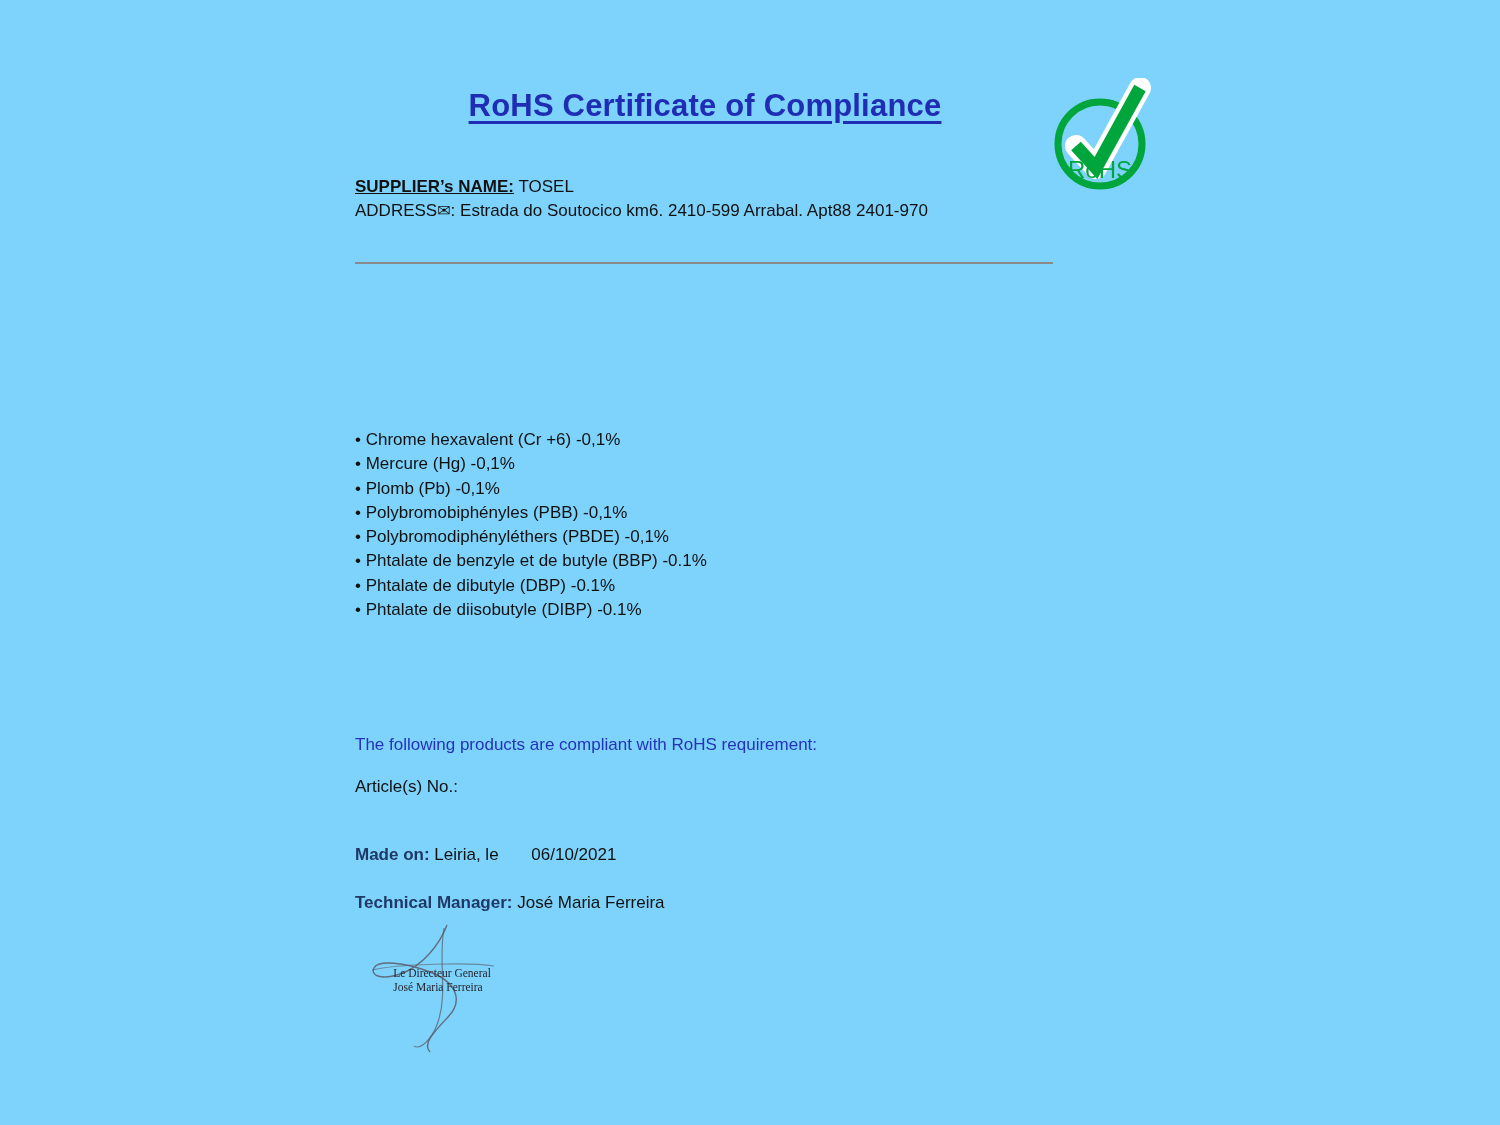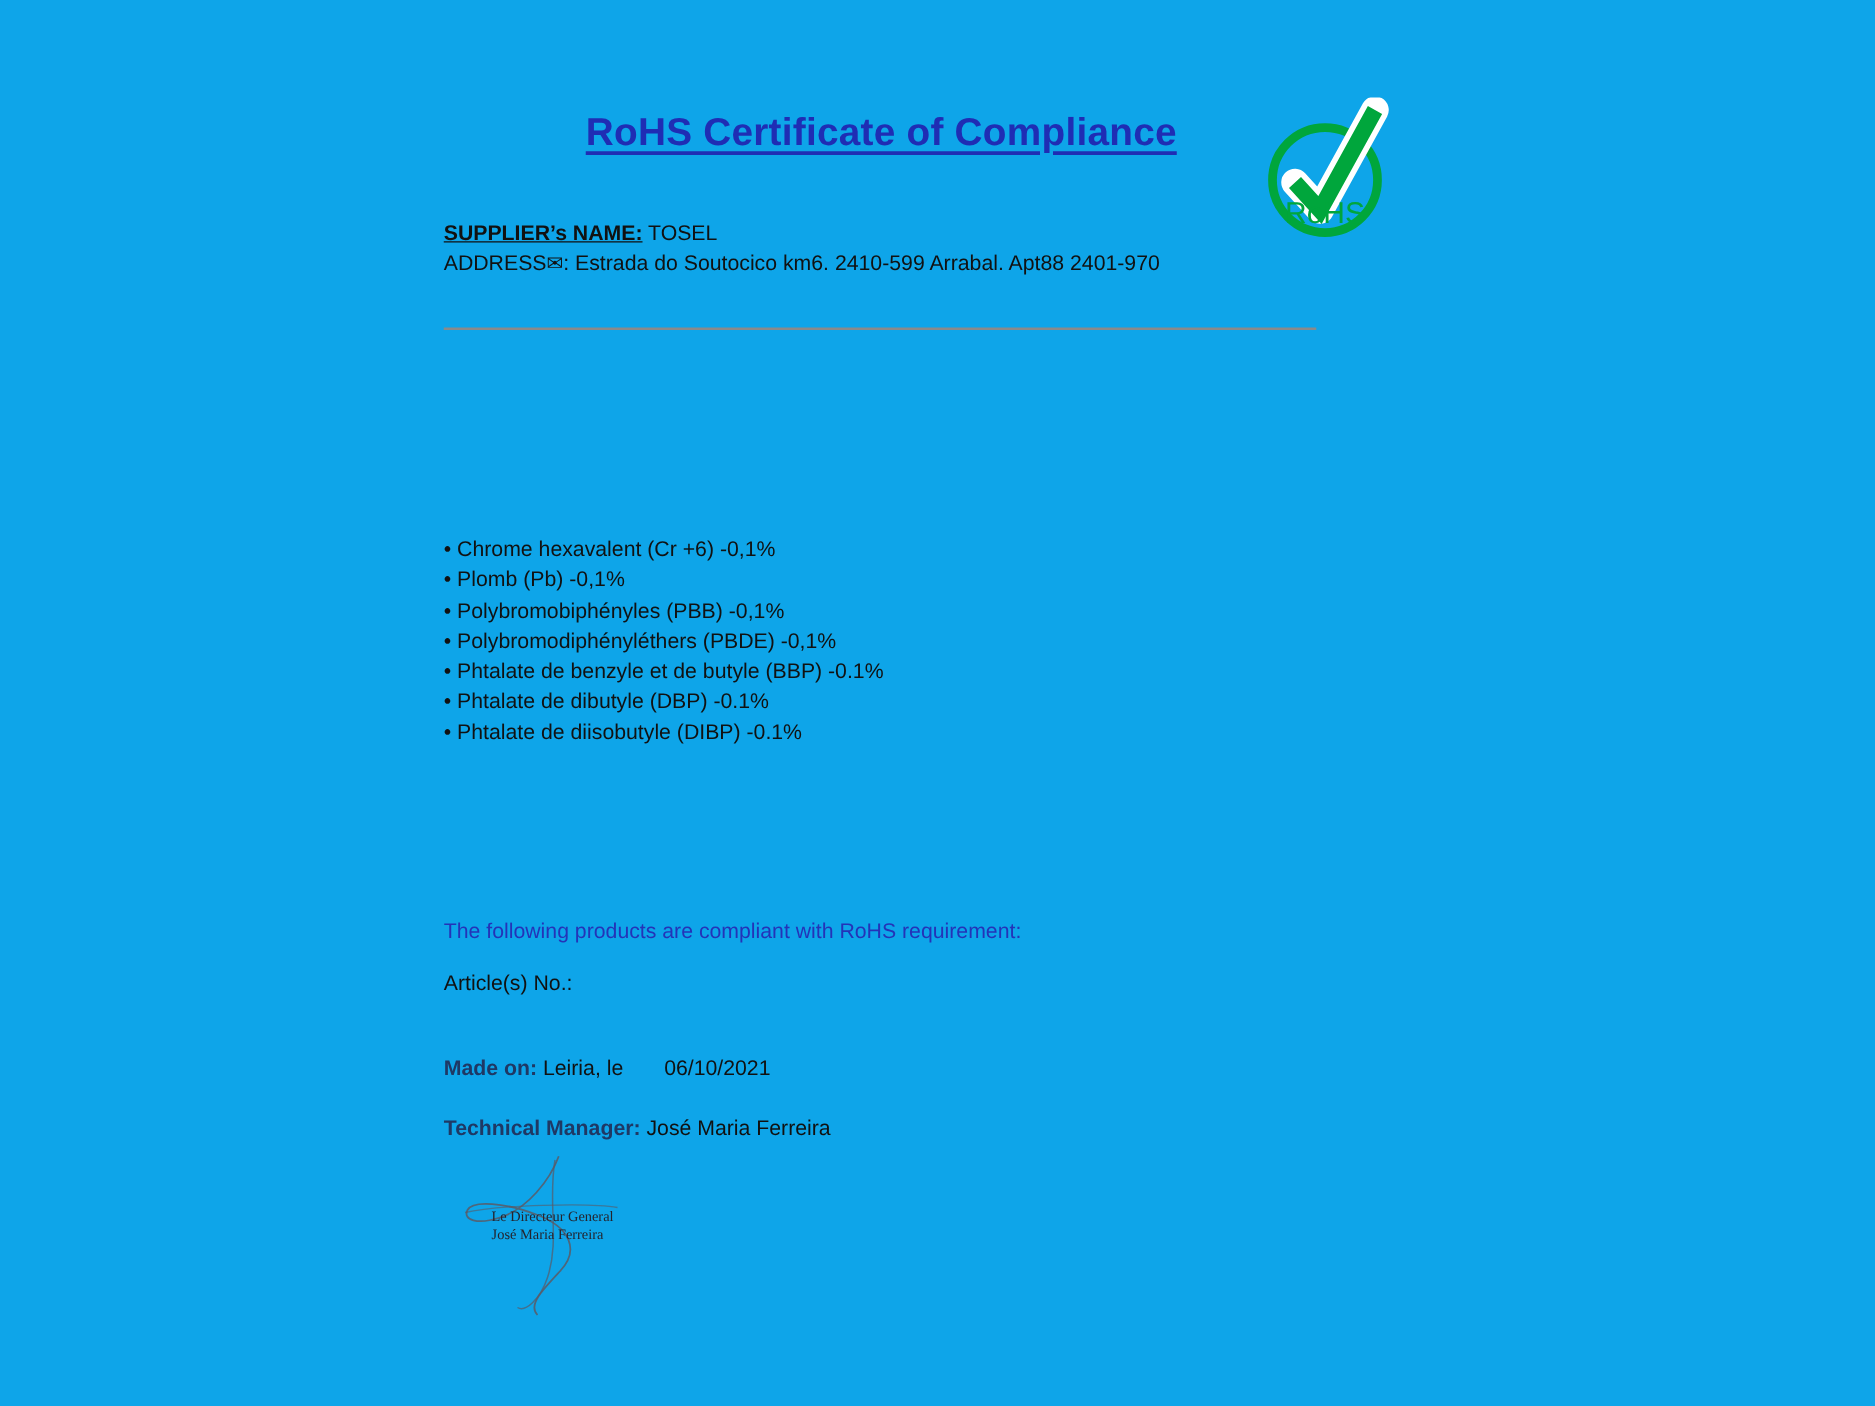--- a/index.html
+++ b/index.html
@@ -2,41 +2,41 @@
 <html><head>
 <meta charset="utf-8">
 <style>
   * { margin: 0; padding: 0; box-sizing: border-box; }
   html, body { background: #ffffff; }
   body { font-family: "Liberation Sans", sans-serif; color: #1a1a1a; }
   .page {
     position: relative;
     width: 1500px;
     height: 1125px;
-    background: #0ea5e9;
+    background: #7dd3fc;
     overflow: hidden;
   }
 
   
   .doc-title {
     position: absolute;
     left: 300px; top: 88px; width: 810px;
     text-align: center;
     font-size: 31px;
     font-weight: bold;
     color: #1f2db4;
     text-decoration: underline;
     text-underline-offset: 5px;
     letter-spacing: 0.2px;
   }
 
   
   .rohs-logo {
     position: absolute;
-    left: 1008px; top: 78px;
+    left: 1048px; top: 78px;
     width: 110px; height: 112px;
   }
 
   
   .supplier-block {
     position: absolute;
     left: 355px; top: 175px;
     width: 720px;
     font-size: 17px;
     line-height: 24px;
@@ -144,20 +144,21 @@
     <div>
       <span>ADDRESS</span><span class="glyph">✉</span><span>: Estrada do Soutocico km6. 2410-599 Arrabal. Apt88 2401-970</span>
     </div>
   </div>
 
   <div class="rule"></div>
 
 
   <ul class="substances">
     <li>Chrome hexavalent (Cr +6) -0,1%</li>
+    <li>Mercure (Hg) -0,1%</li>
     <li>Plomb (Pb) -0,1%</li>
     <li>Polybromobiphényles (PBB) -0,1%</li>
     <li>Polybromodiphényléthers (PBDE) -0,1%</li>
     <li>Phtalate de benzyle et de butyle (BBP) -0.1%</li>
     <li>Phtalate de dibutyle (DBP) -0.1%</li>
     <li>Phtalate de diisobutyle (DIBP) -0.1%</li>
   </ul>
 
   <div class="compliance-line">The following products are compliant with RoHS requirement:</div>
 

